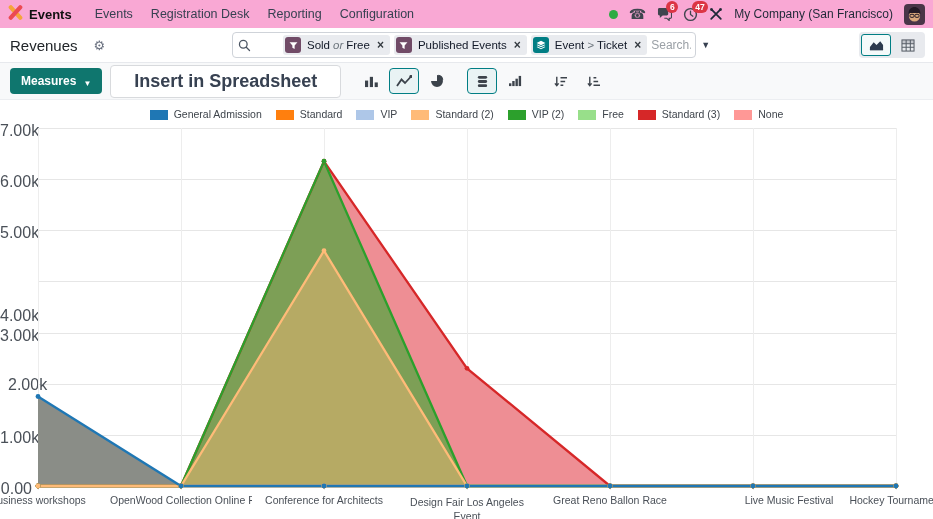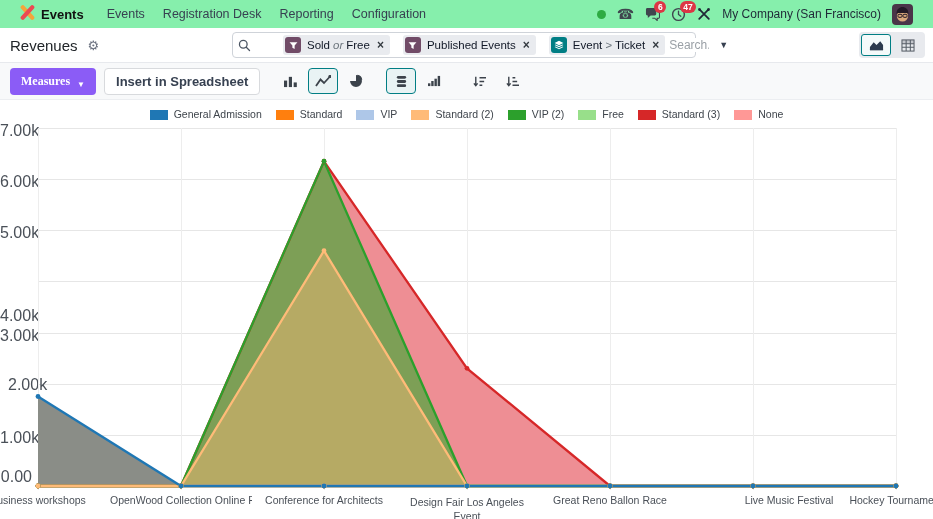--- a/index.html
+++ b/index.html
@@ -1,36 +1,36 @@
 <!DOCTYPE html>
 <html><head>
 <meta charset="utf-8">
 <style>
   * { margin:0; padding:0; box-sizing:border-box; }
   html,body { width:933px; height:519px; overflow:hidden; background:#fff;
               font-family:"Liberation Sans", sans-serif; color:#374151; }
 
   
-  .navbar { height:28px; display:flex; align-items:center; padding:0 20px; background:#86efac; font-size:12.5px; }
+  .navbar { height:28px; display:flex; align-items:center; padding:0 8px; background:#f9a8d4; font-size:12.5px; }
   .brand { display:flex; align-items:center; gap:6px; margin-right:14px; }
   .brand-name { font-weight:700; color:#111; font-size:13px; }
   .nav-menus { display:flex; align-items:center; }
   .nav-item { padding:5px 9px; color:#374151; cursor:pointer; }
   .systray { margin-left:auto; display:flex; align-items:center; gap:11px; }
   .presence-dot { width:9px; height:9px; border-radius:50%; background:#2eab43; }
   .tray-ico { position:relative; display:flex; align-items:center; color:#3f454e; cursor:pointer; }
   .phone-glyph { font-size:14px; line-height:1; }
   .badge { position:absolute; top:-6px; left:9px; background:#dc3545; color:#fff; font-size:8.5px;
            font-weight:700; border-radius:7px; padding:1px 3px; min-width:12px; text-align:center; }
   .company { font-size:12px; color:#1f2937; }
   .avatar { width:21px; height:21px; border-radius:4px; overflow:hidden; display:block; }
 
   
   .control-panel { height:34px; position:relative; display:flex; align-items:center; padding:0 10px; background:#fff; }
-  .cp-title { font-size:15px; color:#212529; font-weight:500; display:flex; align-items:center; gap:10px; }
+  .cp-title { font-size:15px; color:#212529; font-weight:500; display:flex; align-items:center; gap:16px; }
   .gear { color:#6b7280; font-size:13px; cursor:pointer; }
   .searchbar { position:absolute; left:232px; top:4px; width:464px; height:26px; background:#fff;
                border:1px solid #cfd3d9; border-radius:4px; display:flex; align-items:center; padding:0 5px; gap:4px; }
   .mag { flex:0 0 auto; display:flex; }
   .facet { display:flex; align-items:center; background:#e9ebef; border-radius:3px; height:20px; font-size:11.5px; cursor:pointer; }
   .facet-icon { width:16px; height:16px; margin:0 0 0 2px; border-radius:3px; display:flex; align-items:center; justify-content:center; }
   .facet-icon.filter { background:#714b67; }
   .facet-icon.groupby { background:#017e84; }
   .facet-body { padding:0 4px 0 6px; color:#111827; white-space:nowrap; }
   .facet-con { font-style:italic; color:#6c757d; padding:0 3px; }
@@ -40,26 +40,26 @@
   .search-input::placeholder { color:#9aa0a6; }
   .search-caret { margin-left:auto; padding:0 6px; color:#374151; font-size:9px; cursor:pointer; }
   .view-switcher { position:absolute; right:8px; top:4px; background:#e8eaee; border-radius:4px; padding:2px; display:flex; gap:2px; }
   .vs-btn { width:30px; height:22px; display:flex; align-items:center; justify-content:center;
             border:1px solid transparent; border-radius:3px; cursor:pointer; }
   .vs-btn.active { background:#f4fafa; border-color:#017e84; }
 
   
   .toolbar { height:38px; background:#f8f9fa; border-top:1px solid #e7e9ed; border-bottom:1px solid #eceef1;
              display:flex; align-items:center; padding:0 10px; }
-  .btn-measures { background:#8b5cf6; color:#fff; font-size:12px; font-weight:700; border:0; border-radius:4px;
+  .btn-measures { background:#0f766e; color:#fff; font-size:12px; font-weight:700; border:0; border-radius:4px;
                   padding:6px 11px; display:flex; align-items:flex-end; gap:7px; cursor:pointer;
-                  font-family:Liberation Serif, serif; }
+                  font-family:Liberation Sans, sans-serif; }
   .btn-measures .caret { font-size:8px; }
-  .btn-insert { background:#fff; color:#374151; font-size:13px; font-weight:600; border:1px solid #d8dadd;
-                border-radius:4px; padding:5px 11px; margin-left:8px; cursor:pointer;
+  .btn-insert { background:#fff; color:#374151; font-size:18px; font-weight:600; border:1px solid #d8dadd;
+                border-radius:4px; padding:5px 23px; margin-left:8px; cursor:pointer;
                 font-family:"Liberation Sans", sans-serif; }
   .icon-btn { width:30px; height:26px; display:flex; align-items:center; justify-content:center;
               border:1px solid transparent; border-radius:4px; cursor:pointer; margin-left:3px; }
   .icon-btn.active { border-color:#017e84; background:#e9f3f4; }
   .grp { margin-left:12px; display:flex; }
 
   
   .graph-region { position:relative; height:419px; background:#fff; overflow:hidden; }
   .legend { position:absolute; left:0; right:0; top:8px; display:flex; justify-content:center;
             align-items:center; gap:14px; font-size:10.5px; color:#3f454c; }
@@ -137,21 +137,21 @@
     <span class="gear">⚙</span>
   </div>
 
   <div class="searchbar">
     <span class="mag">
       <svg width="13" height="13" viewBox="0 0 16 16">
           <circle cx="6.5" cy="6.5" r="4.7" fill="none" stroke="#4b5563" stroke-width="1.6"></circle>
           <path d="M10.2 10.2 14.2 14.2" stroke="#4b5563" stroke-width="1.6" stroke-linecap="round"></path>
         </svg>
     </span>
-    <span id="facets" style="display:flex; gap:13px;padding-left:28px;">
+    <span id="facets" style="display:flex; gap:4px;padding-left:28px;">
         <span class="facet">
           <span class="facet-icon filter">
             <svg width="9" height="9" viewBox="0 0 16 16">
               <path d="M1 2h14L10 8v6l-4-2.2V8z" fill="#fff"></path>
             </svg>
           </span>
           <span class="facet-body"><span class="facet-txt">Sold</span><span class="facet-con">or</span><span class="facet-txt">Free</span></span>
           <span class="facet-x">×</span>
         </span>
         <span class="facet">
@@ -291,21 +291,21 @@
         <span class="legend-swatch" style="background: rgb(214, 39, 40);"></span>
         <span>Standard (3)</span>
       </span>
       <span class="legend-item">
         <span class="legend-swatch" style="background: rgb(255, 152, 150);"></span>
         <span>None</span>
       </span>
     </div>
   <div class="axis-title" id="axis-title" style="left: 38px; width: 858px; top: 410px;">Event</div>
 <div class="hgrid" style="left: 38px; width: 858px; top: 386px;"></div>
-    <div class="ytick" style="top: 368px;">0.00</div>
+    <div class="ytick" style="top: 380px;">0.00</div>
     <div class="hgrid" style="left: 38px; width: 858px; top: 334.857px;"></div>
     <div class="ytick" style="top: 328.857px;">1.00k</div>
     <div class="hgrid" style="left: 38px; width: 858px; top: 283.714px;"></div>
     <div class="ytick" style="top: 276px; margin-left: 8px;">2.00k</div>
     <div class="hgrid" style="left: 38px; width: 858px; top: 232.571px;"></div>
     <div class="ytick" style="top: 226.571px;">3.00k</div>
     <div class="hgrid" style="left: 38px; width: 858px; top: 181.429px;"></div>
     <div class="ytick" style="top: 175.429px; margin-top: 32px;">4.00k</div>
     <div class="hgrid" style="left: 38px; width: 858px; top: 130.286px;"></div>
     <div class="ytick" style="top: 124.286px;">5.00k</div>

